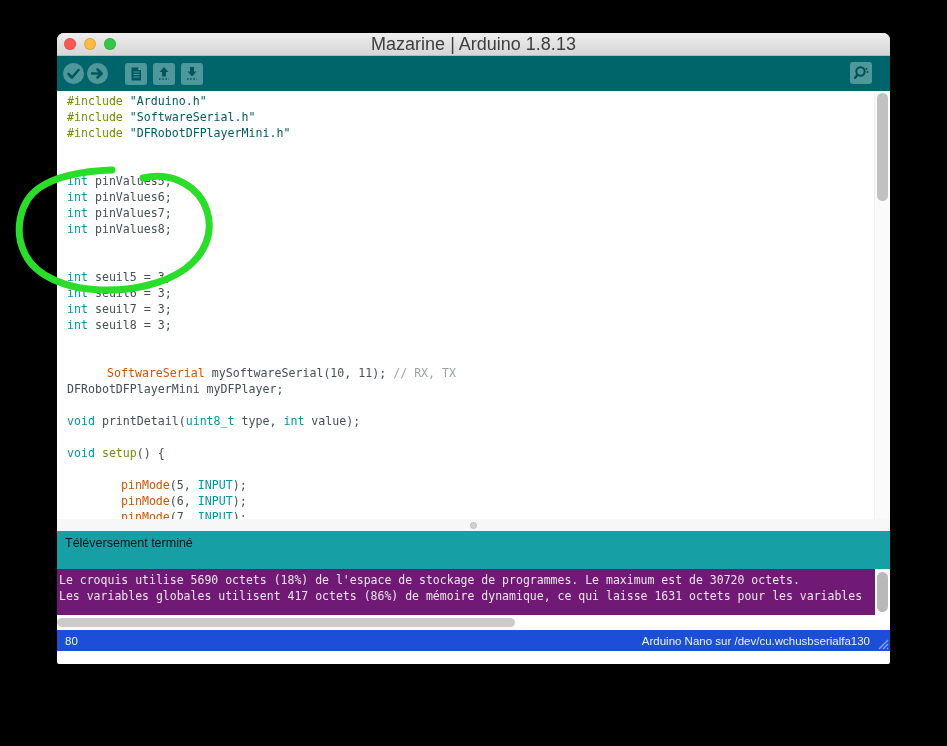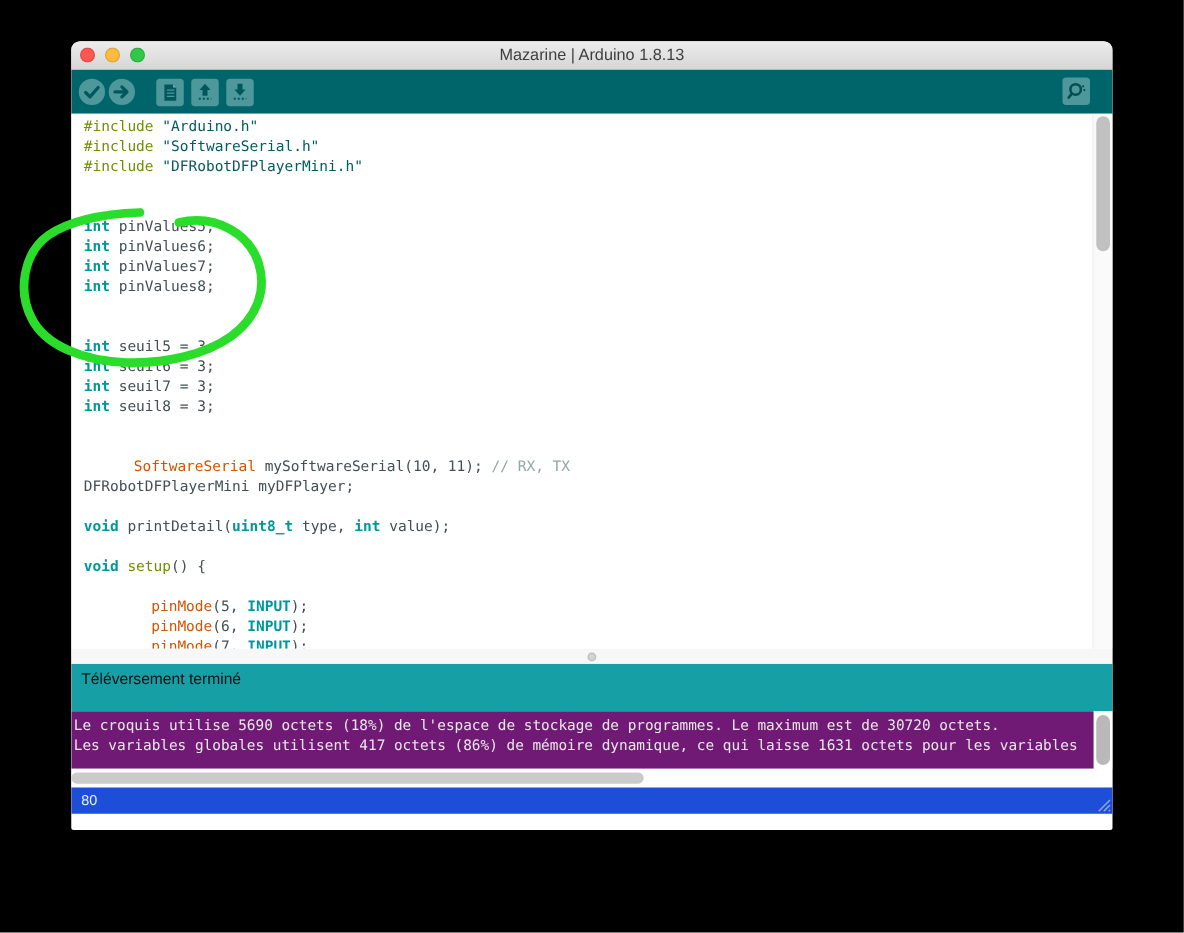--- a/index.html
+++ b/index.html
@@ -11,21 +11,21 @@
           box-shadow:0 10px 30px rgba(0,0,0,.6);background:#fff;}
 
   
   .titlebar{height:22px;flex:none;background:linear-gradient(#eeedee,#d7d6d7);
             border-bottom:1px solid #b9b9b9;position:relative;}
   .traffic{position:absolute;left:7px;top:5px;display:flex;gap:8px;}
   .tl{width:12px;height:12px;border-radius:50%;box-sizing:border-box;border:1px solid rgba(0,0,0,.12);}
   .tl.red{background:#fc5753;}
   .tl.yellow{background:#fdbc40;}
   .tl.green{background:#33c748;}
-  .title{text-align:center;line-height:22px;font-size:13px;color:#3e3e3e;}
+  .title{text-align:center;line-height:22px;font-size:18px;color:#3e3e3e;}
 
   
   .toolbar{height:35px;flex:none;background:#00656a;display:flex;align-items:center;
            padding-left:6px;position:relative;}
   .tbtn{flex:none;display:flex;align-items:center;justify-content:center;background:#4e989c;}
   .tbtn.circle{width:21px;height:21px;border-radius:50%;margin-right:3px;}
   .tbtn.square{width:22px;height:22px;border-radius:3px;margin-right:6px;}
   .gap{width:14px;flex:none;}
   .serial-btn{position:absolute;right:18px;top:6px;width:22px;height:22px;border-radius:3px;
               background:#4e989c;display:flex;align-items:center;justify-content:center;}
@@ -41,21 +41,21 @@
   .caret{width:0;height:0;border-left:5px solid transparent;border-right:5px solid transparent;
          border-top:6px solid #055e63;}
 
   
   .editor{height:428px;flex:none;background:#fff;position:relative;overflow:hidden;}
   .code{position:absolute;left:10px;top:2px;right:16px;font-family:"DejaVu Sans Mono",monospace;
         font-size:11.6px;line-height:16px;white-space:pre;color:#434f54;}
   .code-line{height:16px;}
   .tok-preproc{color:#728e00;}
   .tok-string{color:#005c5f;}
-  .tok-type{color:#00979c;font-weight:bold;}
+  .tok-type{color:#00979c;}
   .tok-func{color:#d35400;margin-left:40px;}
   .tok-kw3{color:#728e00;}
   .tok-comment{color:#95a5a6;}
   .tok-plain{color:#434f54;}
   .vscroll{position:absolute;right:0;top:0;width:15px;height:100%;background:#fafafa;
            border-left:1px solid #efefef;}
   .vthumb{position:absolute;left:2px;top:2px;width:11px;height:108px;background:#c1c1c1;border-radius:6px;}
 
   
   .splitter{height:12px;flex:none;background:#f7f7f7;position:relative;}
@@ -165,20 +165,21 @@
       <div class="cthumb"></div>
     </div>
   </div>
 
   <div class="hscroll">
     <div class="hthumb"></div>
   </div>
 
   <div class="bottombar">
     <span>80</span>
+    <span class="board-port">Arduino Nano sur /dev/cu.wchusbserialfa130</span>
     <svg class="grip" width="13" height="13">
       <path d="M12 3 L3 12 M12 7 L7 12 M12 11 L11 12" stroke="rgba(255,255,255,0.5)" stroke-width="1.2"></path>
     </svg>
   </div>
 </div>
 
 <svg class="annotation" width="947" height="746" viewBox="0 0 947 746">
   <path d="M 143 178
            C 174 171 200 188 207 211
            C 214 234 204 255 185 269

